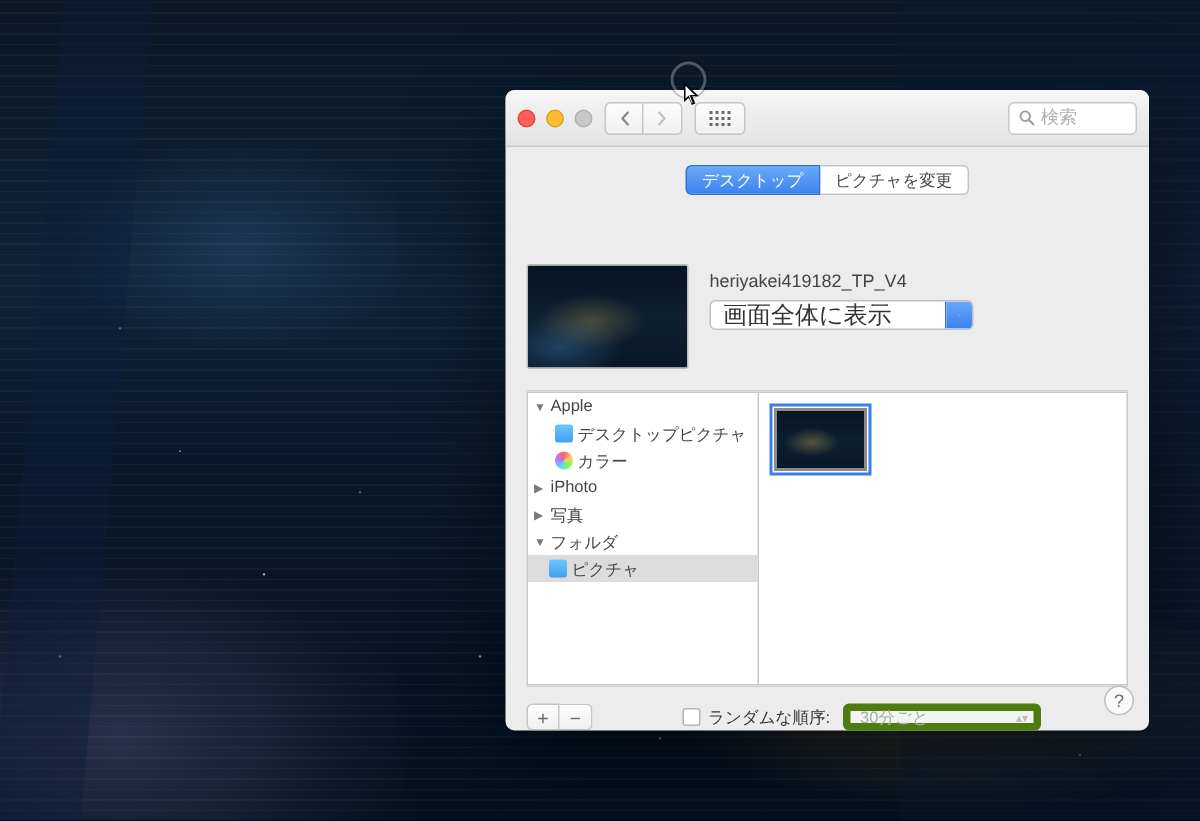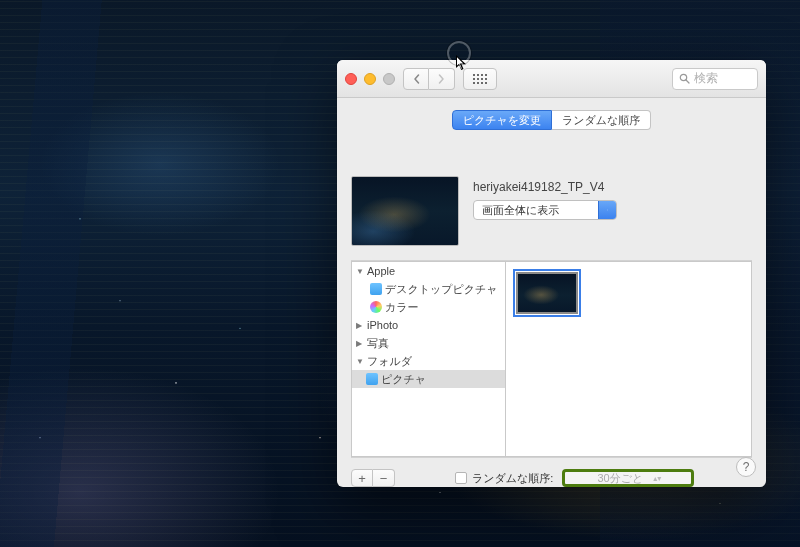--- a/index.html
+++ b/index.html
@@ -102,21 +102,21 @@
       width: 108px; height: 70px; border: 1px solid #bbb; border-radius: 2px;
       background:
         radial-gradient(ellipse 60px 30px at 40% 55%, rgba(255,200,100,.25), transparent 60%),
         radial-gradient(ellipse 70px 35px at 20% 80%, rgba(100,180,255,.25), transparent 60%),
         linear-gradient(#071425,#0c2030 50%,#08182a);
     }
     .preview-meta { display: flex; flex-direction: column; gap: 6px; padding-top: 4px; }
     .preview-name { font-size: 12px; color: #444; }
     .select {
       display: flex; align-items: center; justify-content: space-between;
-      height: 20px; width: 144px; font-size: 11px; color: #333;
+      height: 20px; width: 176px; font-size: 16px; color: #333;
       background: #fff; border: 1px solid #c0c0c0; border-radius: 4px;
     }
     .select span { padding: 0 8px; }
     .select .chev {
       width: 18px; height: 100%; background: linear-gradient(#68a7f7,#3b82ef);
       display: flex; align-items: center; justify-content: center; color: #fff; font-size: 9px;
       border-left: 1px solid #2f6fd6; border-radius: 0 3px 3px 0;
     }
 
     .split {
@@ -160,23 +160,23 @@
     }
     .pm:first-child { border-radius: 4px 0 0 4px; }
     .pm:last-child  { border-radius: 0 4px 4px 0; border-left: 0; }
 
     .footer-mid { display: flex; flex-direction: column; gap: 2px; margin-left: 50px; font-size: 11px; }
     .chk-row { display: flex; align-items: center; gap: 5px; color: #888; }
     .chk-row.dark { color: #333; }
     .chk { width: 12px; height: 12px; border: 1px solid #b5b5b5; border-radius: 2px; background: #fff; }
 
     .interval {
-      display: flex; align-items: center; justify-content: center;
+      display: flex; align-items: center; justify-content: space-between;
       height: 18px; width: 132px; font-size: 11px; color: #aaa;
-      background: #f4f4f4; border: 3px solid #4d7c0f; border-radius: 4px; margin-left: 4px;
+      background: #f4f4f4; border: 5px solid #4d7c0f; border-radius: 4px; margin-left: 4px;
     }
     .interval span { padding: 0 6px; }
     .interval .chev2 { padding: 0 4px; font-size: 8px; color: #bbb; }
 
     .help {
       position: absolute; right: 10px; bottom: 10px;
       width: 20px; height: 20px; border-radius: 50%;
       border: 1px solid #bdbdbd; background: #fafafa;
       display: flex; align-items: center; justify-content: center;
       font-size: 12px; color: #707070;
@@ -239,22 +239,22 @@
       <svg width="11" height="11" viewBox="0 0 11 11">
           <circle cx="4.5" cy="4.5" r="3.2" fill="none" stroke="#9a9a9a" stroke-width="1.2"></circle>
           <line x1="7" y1="7" x2="10" y2="10" stroke="#9a9a9a" stroke-width="1.2" stroke-linecap="round"></line>
         </svg>
       <span>検索</span>
     </div>
   </div>
 
   <div class="segmented">
     <div class="seg">
-      <button class="active">ピクチャを変更</button>
-      <button>ランダムな順序</button>
+      <button class="active">デスクトップ</button>
+      <button>ピクチャを変更</button>
     </div>
   </div>
 
   <div class="preview-row">
     <div class="thumb-lg"></div>
     <div class="preview-meta">
       <div class="preview-name">heriyakei419182_TP_V4</div>
       <div class="select">
         <span>画面全体に表示</span>
         <span class="chev">

